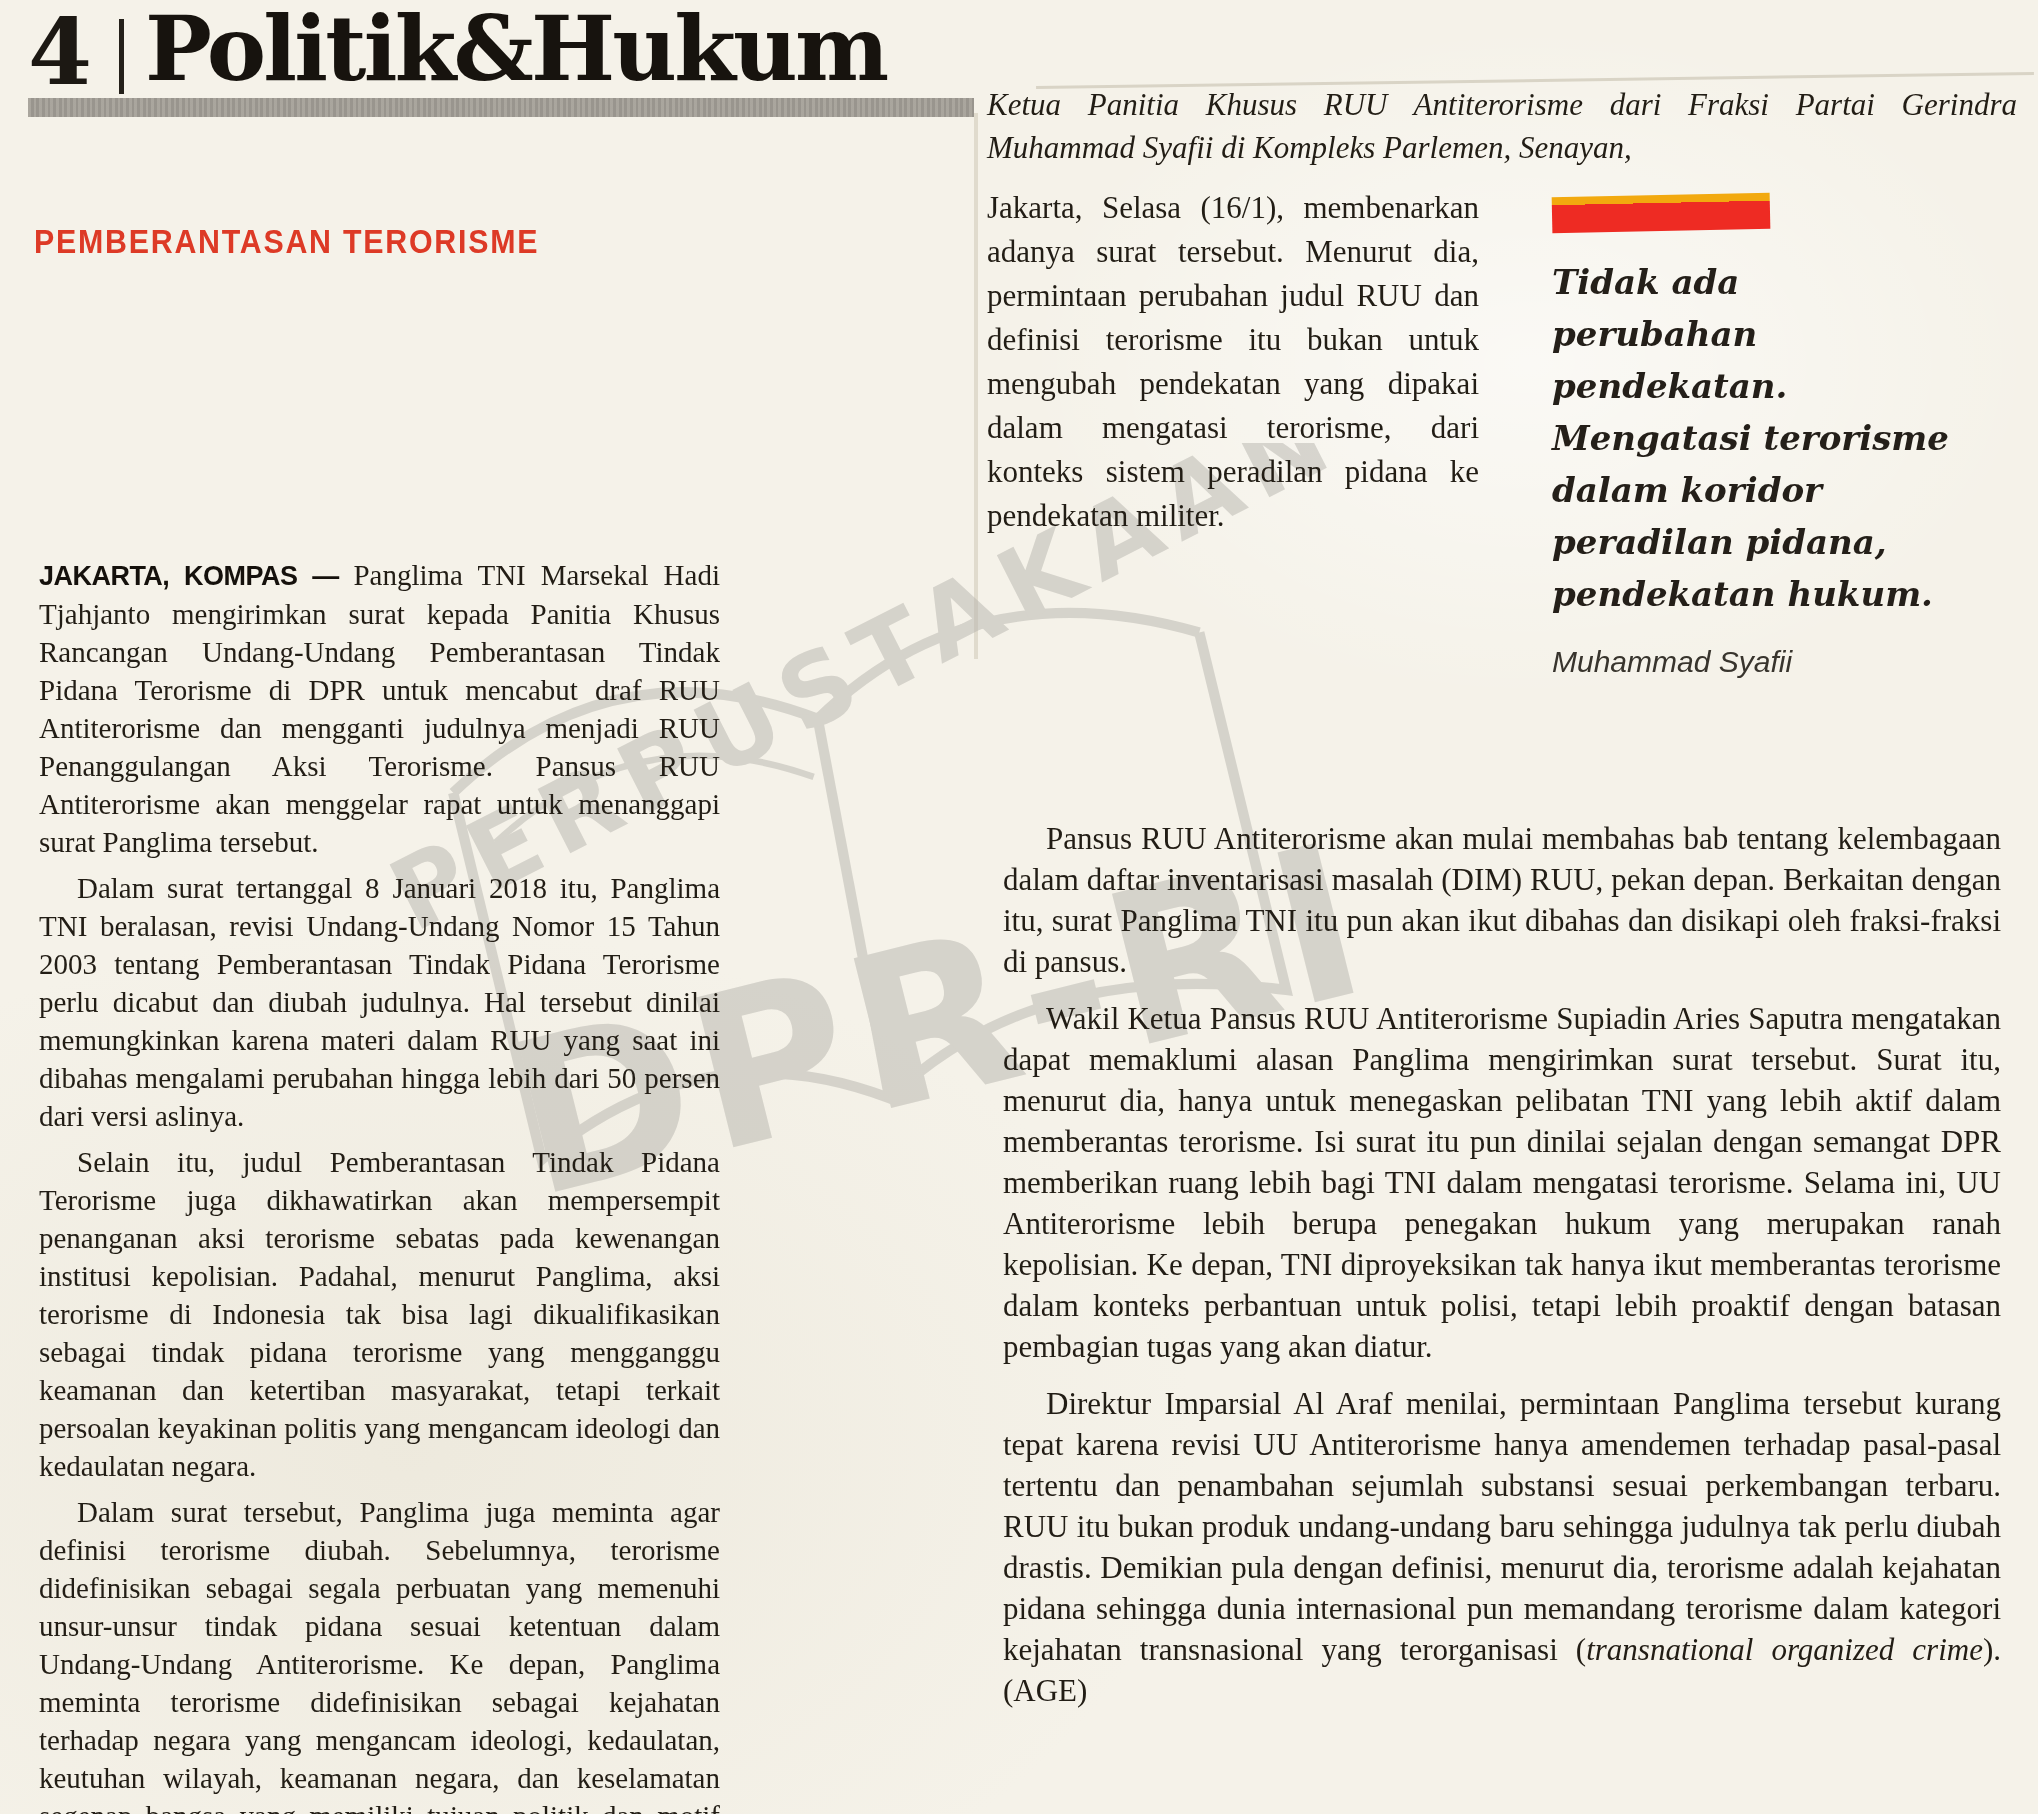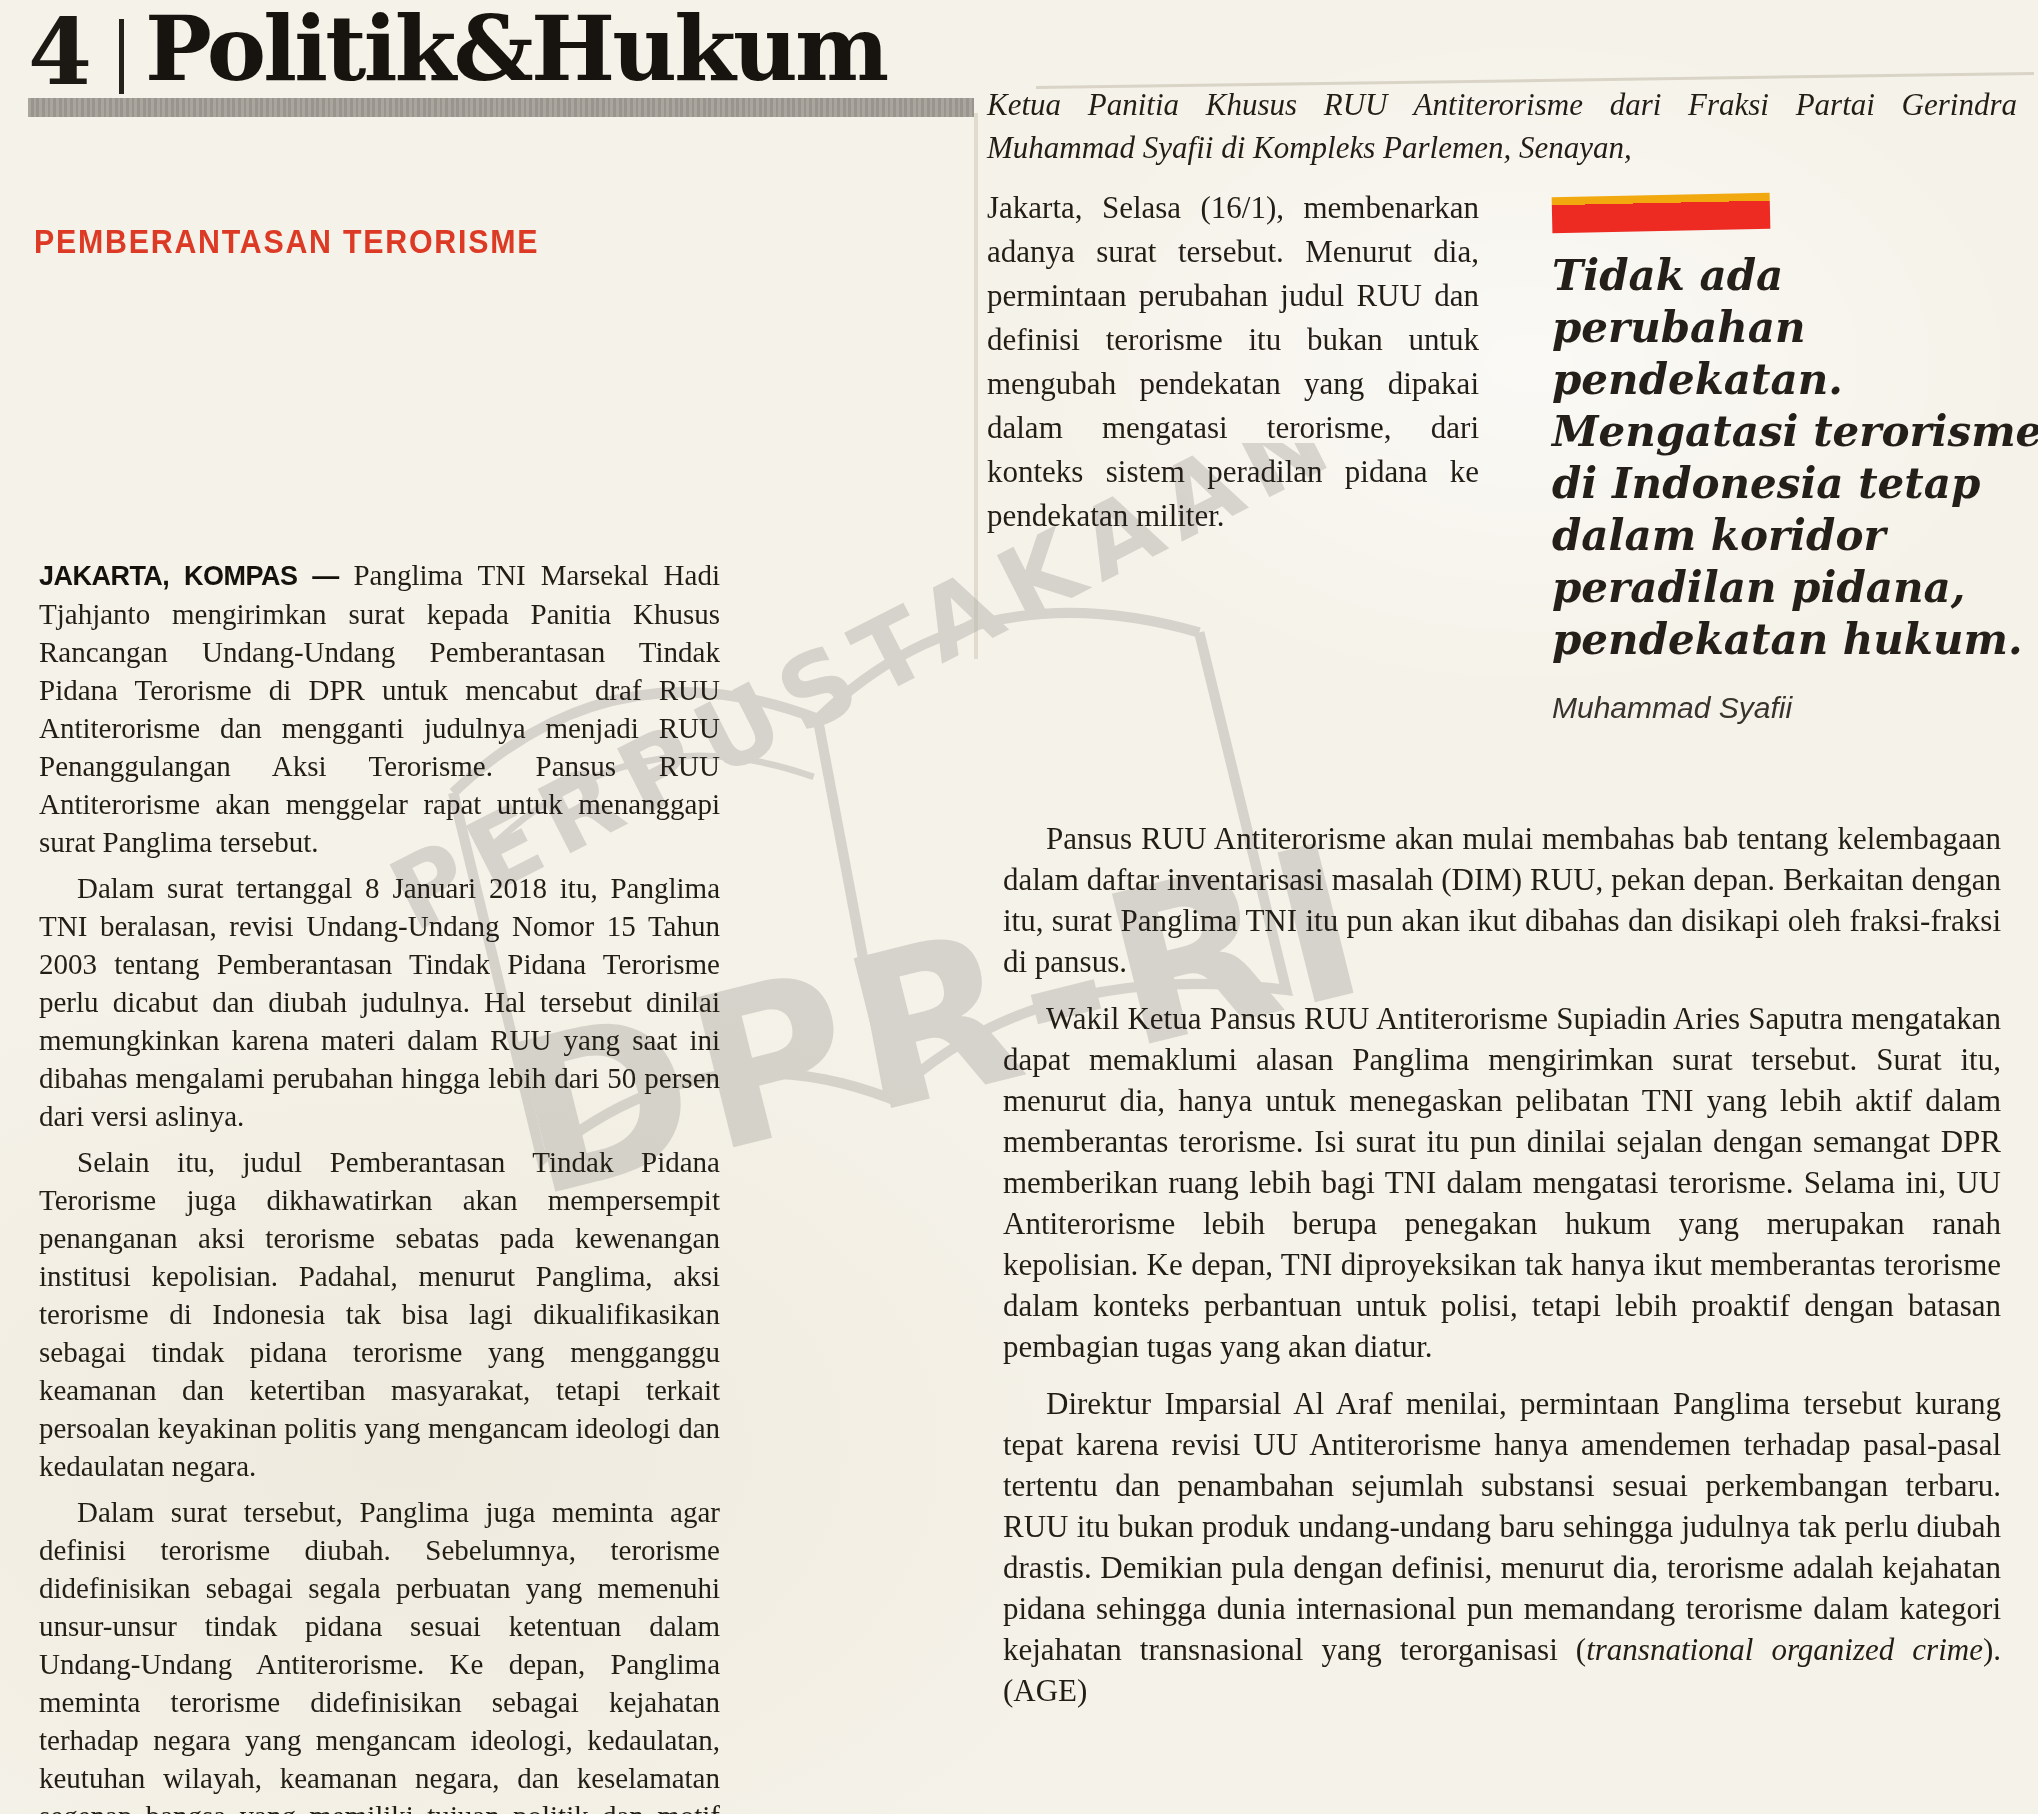--- a/index.html
+++ b/index.html
@@ -78,23 +78,23 @@
   .r-body p{margin:16px;text-indent:43px;}
   .italic{font-style:italic;}
   
   .pullquote{position:absolute;left:1552px;top:195px;width:471px;z-index:2;}
   .pq-bar{
     width:218px;height:36px;
     background:linear-gradient(180deg,var(--bar-yellow,#f2a90f) 0 22%,var(--bar-red,#ee2b23) 22% 100%);
     transform:rotate(-1.2deg);
   }
   .pq-text{
-    margin-top:19px;
+    margin-top:25px;
     font-family:"DejaVu Serif",serif;font-weight:bold;font-style:italic;
-    font-size:42px;line-height:52px;color:#241f19;
+    font-size:34px;line-height:52px;color:#241f19;
   }
   .pq-text > div{white-space:nowrap;}
   .pq-attr{
     margin-top:24.5px;
     font-family:"Liberation Sans",sans-serif;font-size:30px;color:#38342d;font-style:italic;
   }
   
   .watermark{
     position:absolute;left:320px;top:443px;width:1205px;height:942px;
     opacity:.5;z-index:1;pointer-events:none;
@@ -161,21 +161,20 @@
     <p><span>Direktur Imparsial Al Araf menilai, permintaan Panglima tersebut kurang tepat karena revisi UU Antiterorisme hanya amendemen terhadap pasal-pasal tertentu dan penambahan sejumlah substansi sesuai perkembangan terbaru. RUU itu bukan produk undang-undang baru sehingga judulnya tak perlu diubah drastis. Demikian pula dengan definisi, menurut dia, terorisme adalah kejahatan pidana sehingga dunia internasional pun memandang terorisme dalam kategori kejahatan transnasional yang terorganisasi (</span><span class="italic">transnational organized crime</span><span>). (AGE)</span></p>
   </div>
 
   <div class="pullquote">
     <div class="pq-bar"></div>
     <div class="pq-text">
         <div>Tidak ada</div>
         <div>perubahan</div>
         <div>pendekatan.</div>
         <div>Mengatasi terorisme</div>
-        <div>di Indonesia tetap</div>
         <div>dalam koridor</div>
         <div>peradilan pidana,</div>
         <div>pendekatan hukum.</div>
       </div>
     <div class="pq-attr">Muhammad Syafii</div>
   </div>
 
 </div>
 
 

